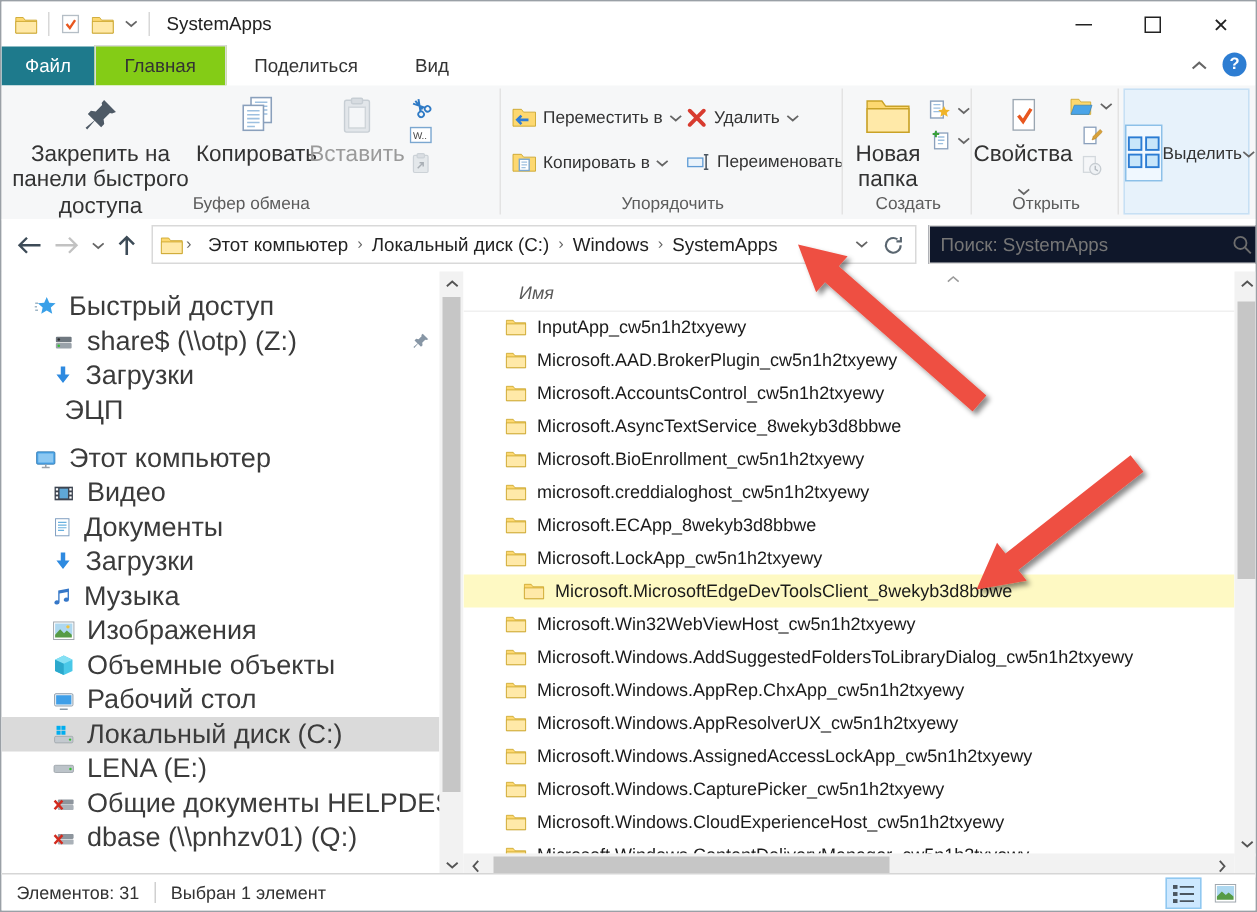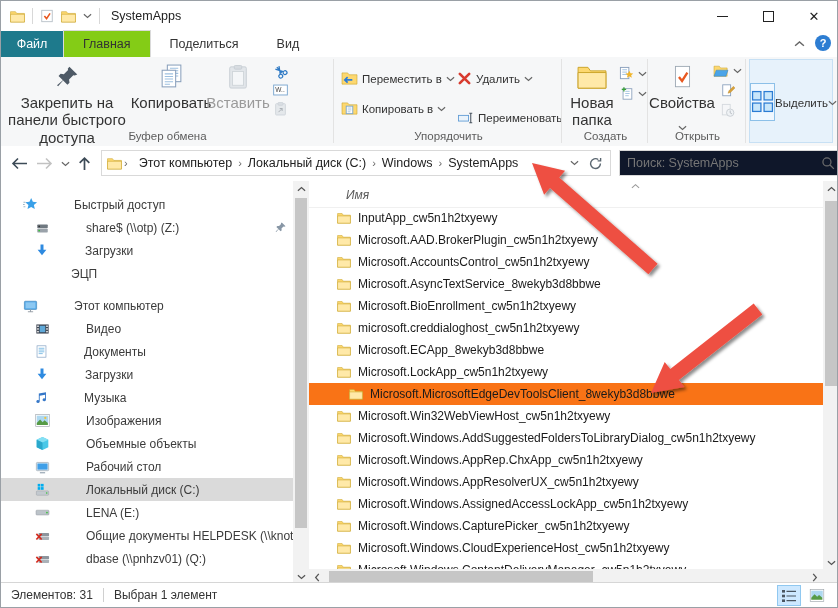--- a/index.html
+++ b/index.html
@@ -57,34 +57,34 @@
   .crumb-sep{color:#666;font-size:11px;padding:0 2px;}
   .addr-right{display:flex;align-items:center;gap:10px;padding-right:8px;}
   .searchbox{position:absolute;left:618px;top:4px;width:224px;height:26px;border:1px solid #d9d9d9;display:flex;align-items:center;background:#0f172a;box-sizing:border-box;}
   .search-text{flex:1;padding-left:7px;color:#767676;font-size:12.5px;}
 
   
   .sidebar{position:absolute;left:0;top:180px;width:292px;bottom:24px;background:#fff;overflow:hidden;padding-top:12px;box-sizing:border-box;}
   .side-row{height:23px;display:flex;align-items:center;gap:8px;position:relative;}
   .side-row.sect{margin-top:9px;}
   .side-row.sel{background:#dadada;}
-  .side-label{white-space:nowrap;color:#3b3b3b;font-size:12px;margin-left:28px;}
+  .side-label{white-space:nowrap;color:#3b3b3b;font-size:18px;}
   .pin-right{position:absolute;right:6px;}
   .side-scroll{position:absolute;left:292px;top:180px;width:16px;height:404px;background:#f2f2f2;}
   .scroll-thumb{position:absolute;left:2px;right:2px;background:#c6c6c6;}
   .scroll-arrow{position:absolute;left:0;width:16px;height:16px;display:flex;align-items:center;justify-content:center;}
 
   
   .listpane{position:absolute;left:308px;top:180px;width:514px;height:388px;background:#fff;overflow:hidden;}
   .col-header{position:absolute;left:0;top:4px;width:100%;height:22px;color:#595959;font-size:12px;border-bottom:1px solid #f0f0f0;}
   .col-header .hdr-label{position:absolute;left:37px;top:3px;font-style:italic;}
   .sort-caret{position:absolute;left:322px;top:-2px;}
   .rows{position:absolute;left:0;top:26px;width:100%;}
   .file-row{height:22px;display:flex;align-items:center;gap:7px;padding-left:28px;box-sizing:border-box;}
-  .file-row.sel{background:#f97316;padding-left:40px;}
+  .file-row.sel{background:#fef9c3;padding-left:40px;}
   .file-name{white-space:nowrap;color:#1a1a1a;font-size:12px;}
   .vscroll{position:absolute;left:822px;top:180px;width:16px;height:390px;background:#f2f2f2;}
   .hscroll{position:absolute;left:308px;top:568px;width:514px;height:16px;background:#f2f2f2;}
   .hscroll .scroll-thumb{top:2px;bottom:2px;}
   .hs-arrow{position:absolute;top:0;width:16px;height:16px;display:flex;align-items:center;justify-content:center;}
   .scroll-corner{position:absolute;left:822px;top:568px;width:16px;height:16px;background:#f2f2f2;}
 
   
   .statusbar{position:absolute;left:0;bottom:0;width:100%;height:24px;border-top:1px solid #d6d6d6;background:#fff;display:flex;align-items:center;}
   .sb-text{color:#333;font-size:12px;padding:0 10px;}
@@ -256,21 +256,21 @@
             <path d="M3 3l10 10M13 3L3 13" stroke="#d83b2f" stroke-width="2.8" stroke-linecap="round"></path>
           </svg>
         </span>
       <span>Удалить</span>
       <span class="ic caret">
           <svg width="9" height="6" viewBox="0 0 10 6">
             <path d="M1 1l4 3.5L9 1" stroke="#666" fill="none" stroke-width="1.3"></path>
           </svg>
         </span>
     </div>
-    <div class="smallbtn abs" style="left:122px;top:54px;">
+    <div class="smallbtn abs" style="left:122px;top:44px;">
       <span class="ic">
           <svg width="17" height="14" viewBox="0 0 18 16">
             <rect x="1" y="5" width="11.5" height="6.5" fill="#eaf3fb" stroke="#5f9bd5"></rect>
             <path d="M15 2.5v11M13.3 2.5h3.4M13.3 13.5h3.4" stroke="#4a5560" stroke-width="1.2" fill="none"></path>
           </svg>
         </span>
       <span>Переименовать</span>
     </div>
     <div class="grp-label">Упорядочить</div>
     <div class="grp-sep" style="right:0;"></div>

